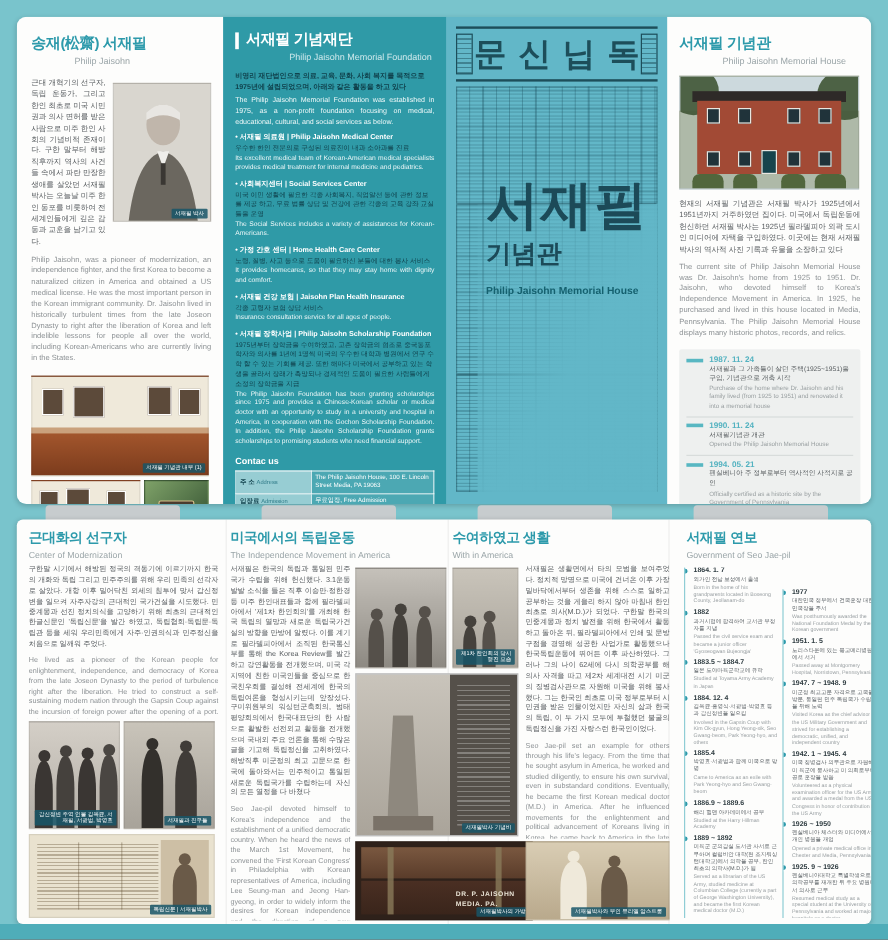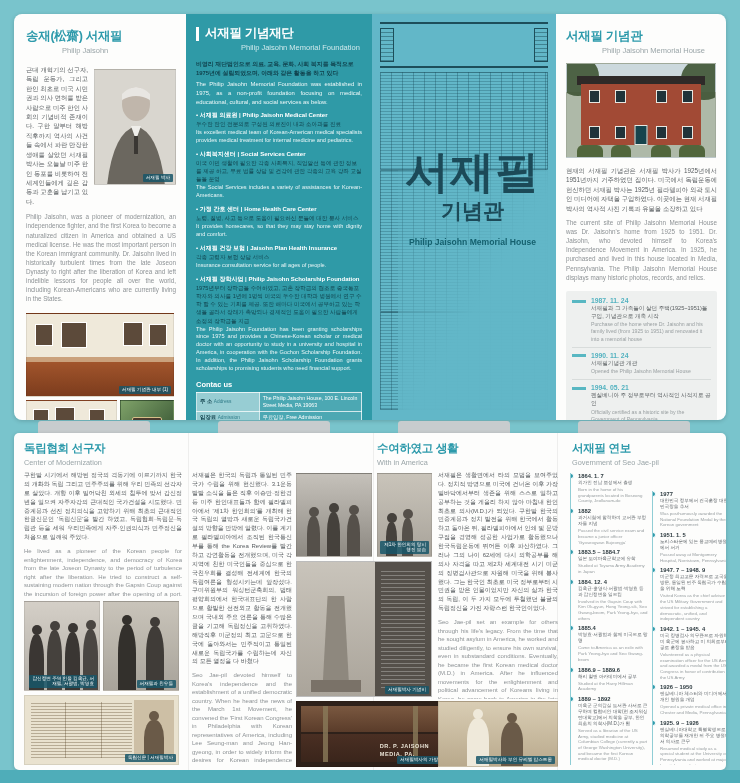--- a/index.html
+++ b/index.html
@@ -71,21 +71,21 @@
   .side.l{left:0;} .side.r{right:0;}
   .mast-text{font-family:"Liberation Serif",serif;font-weight:bold;font-size:27px;color:#1d4e5a;
         letter-spacing:10px;padding-left:10px;}
   .print{position:absolute;left:8px;right:8px;top:58px;bottom:10px;border:1px solid rgba(29,78,90,.45);
         background:
           repeating-linear-gradient(90deg,transparent 0 10px,rgba(26,77,92,.35) 10px 11px),
           repeating-linear-gradient(0deg,rgba(26,77,92,.30) 0 1px,transparent 1px 3px);}
   .print .rule{position:absolute;left:0;right:0;height:2px;background:rgba(29,78,90,.5);}
   .cover-fade{position:absolute;right:8px;bottom:10px;width:150px;height:240px;
         background:linear-gradient(to bottom right,rgba(98,183,200,.15),rgba(98,183,200,.97) 55%);}
-  .cover-title{position:absolute;right:16px;top:136px;text-align:center;}
+  .cover-title{position:absolute;right:16px;top:136px;text-align:left;}
   .ct-main{font-size:44px;font-weight:800;color:#1c4a58;letter-spacing:1px;line-height:1;}
   .ct-sub{font-size:21px;font-weight:800;color:#1c4a58;margin-top:3px;}
   .ct-en{font-size:8.6px;font-weight:bold;color:#15616f;margin-top:12px;}
 
   
   .house{width:150px;height:95px;margin-top:8px;background:linear-gradient(#ccd9dd 0 30%,#aeb9a8 30%);}
   .tree{position:absolute;border-radius:50%;background:#3f5434;opacity:.9;}
   .facade{position:absolute;left:14px;right:14px;top:20px;bottom:12px;background:#a24a35;}
   .roof{position:absolute;left:10px;right:10px;top:12px;height:9px;background:#2e2a28;}
   .win{position:absolute;width:11px;height:13px;background:#20333a;border:1.5px solid #e8e6e0;}
@@ -254,20 +254,21 @@
             </tbody>
         </table>
       </div>
 
     </div>
 
     <div class="panel p3">
       <div class="masthead">
         <div class="side l"></div>
         <div class="side r"></div>
+        <div class="mast-text">문신닙독</div>
       </div>
       <div class="print">
         <div class="rule" style="top:96px"></div>
         <div class="rule" style="top:238px"></div>
       </div>
       <div class="cover-fade"></div>
       <div class="cover-title">
         <div class="ct-main">서재필</div>
         <div class="ct-sub">기념관</div>
         <div class="ct-en">Philip Jaisohn Memorial House</div>
@@ -327,21 +328,21 @@
   <div class="tab" style="left:218px"></div>
   <div class="tab" style="left:398px"></div>
   <div class="tab" style="left:578px"></div>
 
   <div class="bottom-row">
     <div class="fold" style="left:174px"></div>
     <div class="fold" style="left:359px"></div>
     <div class="fold" style="left:543px"></div>
 
     <div class="abs" style="left:10px;top:8px;width:158px">
-      <div class="bh-ko">독립협회 선구자</div>
+      <div class="bh-ko">근대화의 선구자</div>
       <div class="bh-en">Center of Modernization</div>
     </div>
     <div class="abs" style="left:10px;top:38px;width:158px;height:128px;overflow:hidden">
       <div class="bt-ko">구한말 시기에서 해방된 정국의 격동기에 이르기까지 한국의 개화와 독립 그리고 민주주의를 위해 우리 민족의 선각자로 살았다. 개항 이후 밀어닥친 외세의 침투에 맞서 갑신정변을 일으켜 자주자강의 근대적인 국가건설을 시도했다. 민중계몽과 선진 정치의식을 고양하기 위해 최초의 근대적인 한글신문인 '독립신문'을 발간 하였고, 독립협회·독립문·독립관 등을 세워 우리민족에게 자주·인권의식과 민주정신을 처음으로 일깨워 주었다.</div>
       <div class="bt-en">He lived as a pioneer of the Korean people for enlightenment, independence, and democracy of Korea from the late Joseon Dynasty to the period of turbulence right after the liberation. He tried to construct a self-sustaining modern nation through the Gapsin Coup against the incursion of foreign power after the opening of a port. Jaisohn published a newspaper, 'The Independence', to boost the enlightenment of Koreans and advanced their political awareness. In addition, by establishing the Independence Club, Independence Gate, and Independence Hall which all played significant roles, pursuit of independence, civil rights, and democracy to Korean people.</div>
     </div>
     <div class="photo bw1 abs" style="left:10px;top:168px;width:76px;height:90px">
       <div class="person" style="left:4px;width:15px;height:56px;background:#3a3633"></div>
       <div class="person" style="left:22px;width:15px;height:60px;background:#45413d"></div>
       <div class="person" style="left:40px;width:15px;height:58px;background:#3a3633"></div>
@@ -356,20 +357,24 @@
     <div class="photo news abs" style="left:10px;top:262px;width:155px;height:70px">
       <div class="txt"></div>
       <div class="col" style="left:40px"></div>
       <div class="col" style="left:76px"></div>
       <div class="port">
         <div class="person" style="left:10px;width:20px;height:40px;background:#6a5a48"></div>
       </div>
       <span class="chip">독립신문 | 서재필박사</span>
     </div>
 
+    <div class="abs" style="left:178px;top:8px;width:170px">
+      <div class="bh-ko">미국에서의 독립운동</div>
+      <div class="bh-en">The Independence Movement in America</div>
+    </div>
     <div class="abs" style="left:178px;top:38px;width:100px;height:296px;overflow:hidden">
       <div class="bt-ko">서재필은 한국의 독립과 통일된 민주국가 수립을 위해 헌신했다. 3.1운동 발발 소식을 들은 직후 이승만·정한경 등 미주 한인대표들과 함께 필라델피아에서 '제1차 한인회의'를 개최해 한국 독립의 열망과 새로운 독립국가건설의 방향을 만방에 알렸다. 이를 계기로 필라델피아에서 조직된 한국통신부를 통해 the Korea Review를 발간하고 강연활동을 전개했으며, 미국 각 지역에 친한 미국인들을 중심으로 한국친우회를 결성해 전세계에 한국의 독립여론을 형성시키는데 앞장섰다. 구미위원부의 워싱턴군축회의, 범태평양회의에서 한국대표단의 한 사람으로 활발한 선전외교 활동을 전개했으며 국내외 주요 언론을 통해 수많은 글을 기고해 독립정신을 고취하였다. 해방직후 미군정의 최고 고문으로 한국에 돌아와서는 민주적이고 통일된 새로운 독립국가를 수립하는데 자신의 모든 열정을 다 바쳤다</div>
       <div class="bt-en">Seo Jae-pil devoted himself to Korea's independence and the establishment of a unified democratic country. When he heard the news of the March 1st Movement, he convened the 'First Korean Congress' in Philadelphia with Korean representatives of America, including Lee Seung-man and Jeong Han-gyeong, in order to widely inform the desires for Korean independence and the direction of a new independent country. With this opportunity, he published a political journal, 'the Korea Review', gave lectures through the Korean Information Bureau in Philadelphia, and established the League of Friends of Korea with his close American friends in 21 cities in America to form public opinions on Korean independence throughout the world.</div>
     </div>
     <div class="photo parade abs" style="left:282px;top:40px;width:76px;height:84px">
       <div class="person" style="left:10px;width:13px;height:40px;background:#55504a"></div>
       <div class="person" style="left:30px;width:13px;height:44px;background:#45413c"></div>
       <div class="person" style="left:50px;width:13px;height:42px;background:#55504a"></div>
     </div>
     <div class="photo monu abs" style="left:282px;top:128px;width:136px;height:136px">

